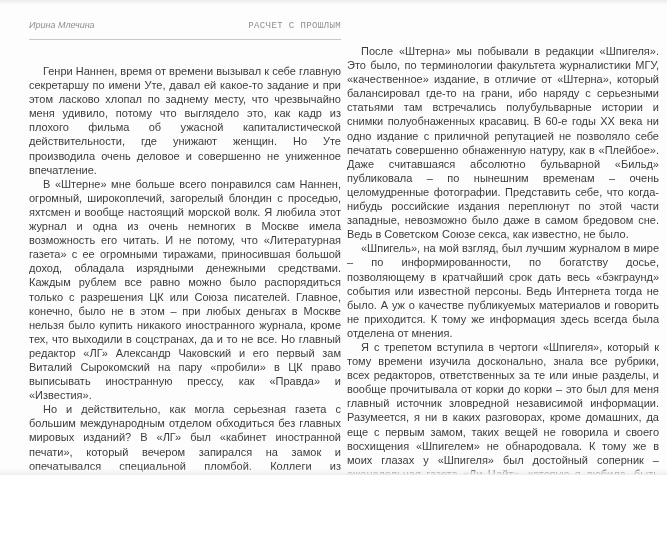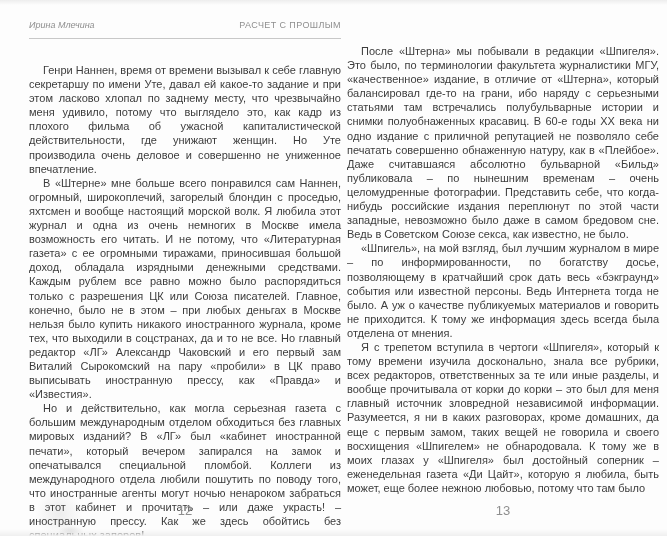--- a/index.html
+++ b/index.html
@@ -1,19 +1,19 @@
 <!DOCTYPE html>
 <html lang="ru"><head>
 <meta charset="utf-8">
 <style>
   html, body { margin: 0; padding: 0; background: #ffffff; }
   .spread {
     position: relative;
     width: 667px;
-    height: 536px;
+    height: 475px;
     background: #fdfdfd;
     font-family: "Liberation Sans", sans-serif;
     color: #3c3c3c;
     overflow: hidden;
   }
   .edge-top {
     position: absolute; top: 0; left: 0; right: 0; height: 5px;
     background: linear-gradient(to bottom, #ededed, rgba(255,255,255,0));
   }
   .edge-bottom {
@@ -35,21 +35,21 @@
     padding-bottom: 7px;
     border-bottom: 1px solid #c8c8c8;
   }
   .page-left .running-header {
     display: flex;
     justify-content: space-between;
     align-items: baseline;
   }
   .page-right .running-header { text-align: center; }
   .author-name { font-style: italic; }
-  .book-title { letter-spacing: 0.4px; }
+  .book-title { letter-spacing: 0.4px; font-family: Liberation Mono, monospace; }
   .page-body {
     margin-top: 24px;
     font-size: 11px;
     line-height: 14.1px;
     text-align: justify;
     hyphens: auto;
     -webkit-hyphens: auto;
   }
   .page-body p {
     margin: 0;

